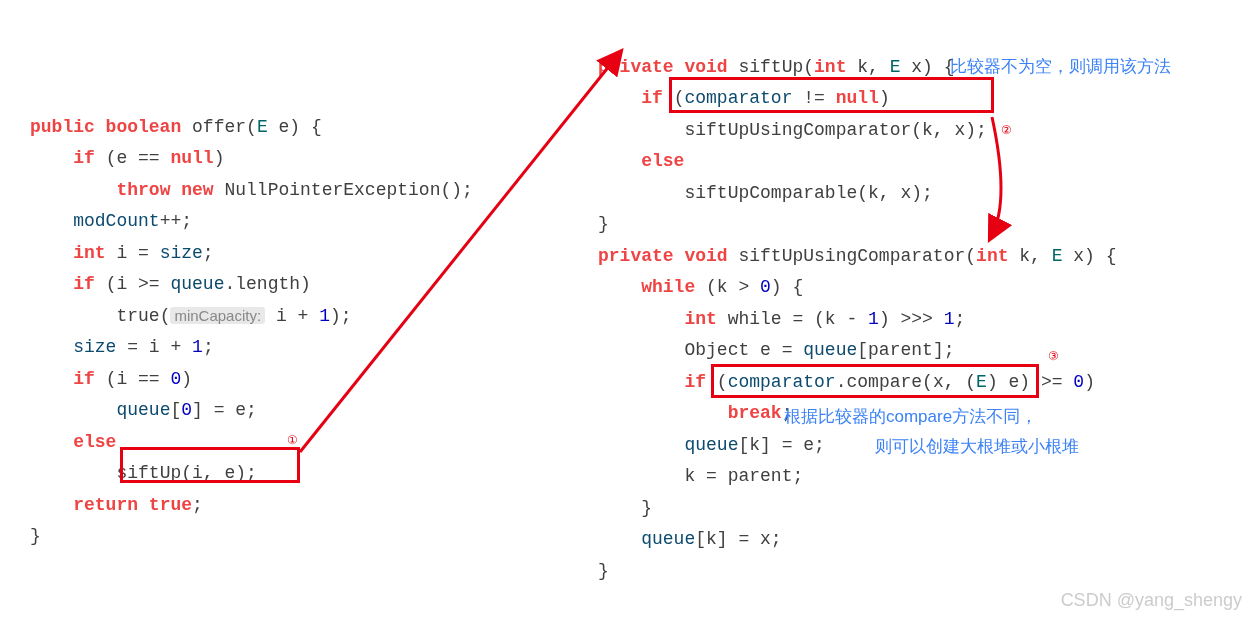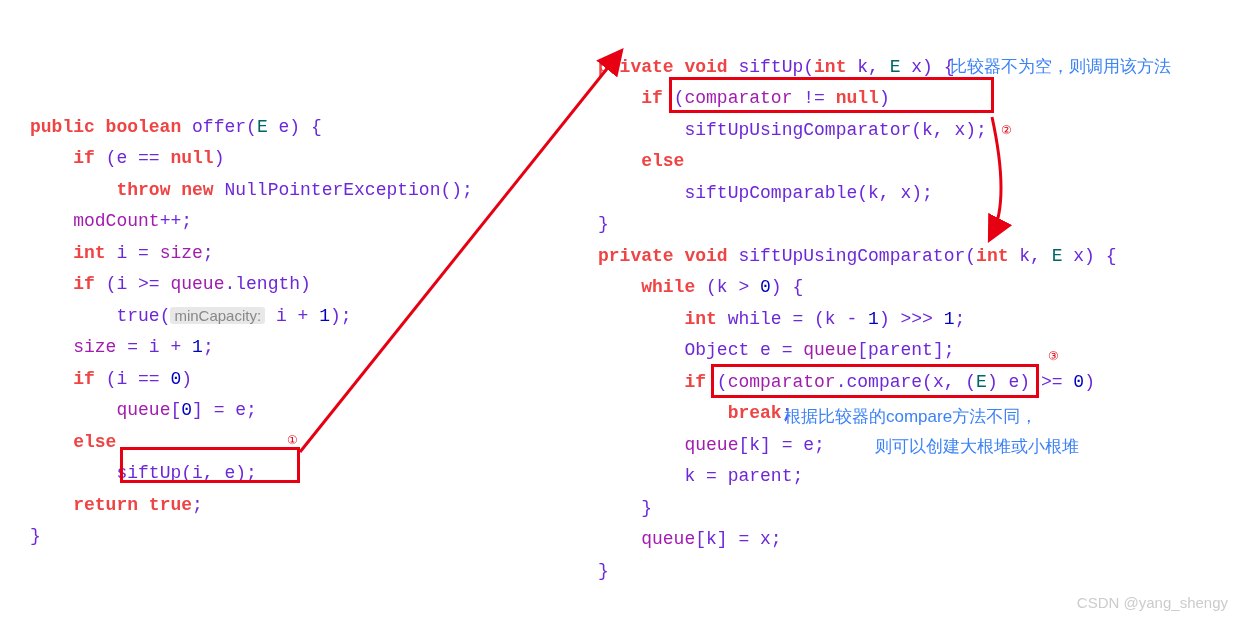--- a/index.html
+++ b/index.html
@@ -21,23 +21,23 @@
   .left-block {
     left: 30px;
     top: 80px;
   }
   .right-block {
     left: 598px;
     top: 20px;
   }
   .kw { color: #ef4444; font-weight: bold; }     
   .type { color: #006666; }                       
-  .field { color: #a21caf; text-align: right; }                      
+  .field { color: #0c4a6e; text-align: right; }                      
   .num { color: #0000c0; }                        
-  .plain { color: #6d28d9; }
+  .plain { color: #404040; }
   .hint {
     background: #e8e8e8;
     color: #888888;
     padding: 0 4px;
     border-radius: 3px;
     font-family: Arial, sans-serif;
     font-size: 15px;
     text-align: right;
   }
   .red-box {
@@ -53,25 +53,25 @@
     white-space: nowrap;
   }
   .circ {
     position: absolute;
     color: #e60012;
     font-size: 12px;
     font-family: Arial, sans-serif;
   }
   .watermark {
     position: absolute;
-    right: 20px;
+    right: 6px;
     bottom: 4px;
     color: #cccccc;
     font-family: Arial, sans-serif;
-    font-size: 15px;
+    font-size: 18px;
   }
   svg.arrows {
     position: absolute;
     left: 0; top: 0;
     width: 1248px;
     height: 620px;
     pointer-events: none;
   }
 </style>
 </head>

